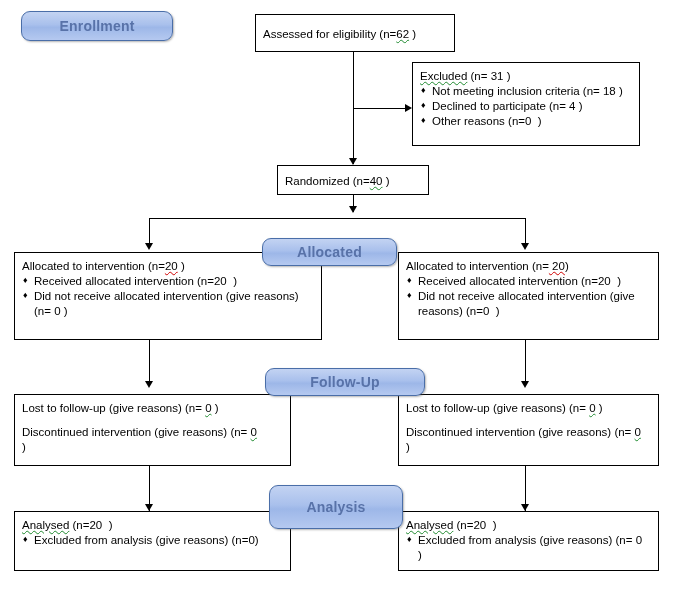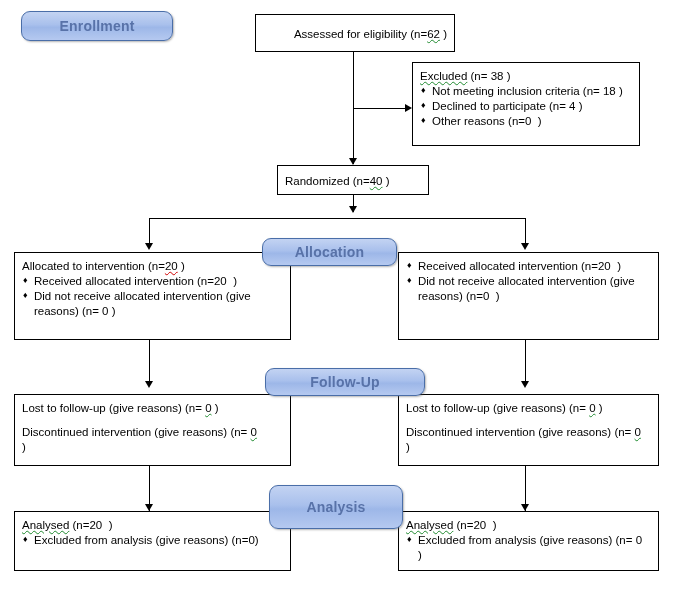--- a/index.html
+++ b/index.html
@@ -114,31 +114,31 @@
 </style>
 </head>
 <body>
 
 <div id="canvas">
 
   <div class="pill" style="left:21px;top:11px;width:152px;height:30px;">
     <span>Enrollment</span>
   </div>
 
-  <div class="box" style="left:255px;top:14px;width:200px;height:38px;display:flex;align-items:center;justify-content:flex-end;">
+  <div class="box" style="left:255px;top:14px;width:200px;height:38px;display:flex;align-items:center;justify-content:flex-start;">
     <p class="center"><span>Assessed for eligibility (n=</span><span class="sqg">62</span><span> )</span></p>
   </div>
 
   <div class="vline" style="left:353px;top:52px;height:112px;"></div>
 
   <div class="hline" style="left:353px;top:108px;width:52px;"></div>
   <div class="arrowright" style="left:405px;top:104px;"></div>
 
   <div class="box" style="left:412px;top:62px;width:228px;height:84px;">
-    <p><span class="sqg">Excluded</span><span> (n= 38 )</span></p>
+    <p><span class="sqg">Excluded</span><span> (n= 31 )</span></p>
     <ul>
       <li>Not meeting inclusion criteria (n= 18 )</li>
       <li>Declined to participate (n= 4 )</li>
       <li>Other reasons (n=0  )</li>
     </ul>
   </div>
 
   <div class="arrowdown" style="left:349px;top:158px;"></div>
 
   <div class="box" style="left:277px;top:165px;width:152px;height:30px;display:flex;align-items:center;justify-content:flex-start;">
@@ -147,32 +147,33 @@
 
   <div class="vline" style="left:353px;top:195px;height:17px;"></div>
   <div class="arrowdown" style="left:349px;top:206px;"></div>
   <div class="hline" style="left:149px;top:218px;width:377px;"></div>
   <div class="vline" style="left:149px;top:218px;height:27px;"></div>
   <div class="vline" style="left:525px;top:218px;height:27px;"></div>
   <div class="arrowdown" style="left:145px;top:243px;"></div>
   <div class="arrowdown" style="left:521px;top:243px;"></div>
 
   <div class="pill" style="left:262px;top:238px;width:135px;height:28px;">
-    <span>Allocation</span>
-  </div>
-
-  <div class="box" style="left:14px;top:252px;width:277px;height:88px;">
+    <span>Allocated</span>
+  </div>
+
+  <div class="box" style="left:14px;top:252px;width:308px;height:88px;">
     <p><span>Allocated to intervention (n=</span><span class="sq">20</span><span> )</span></p>
     <ul>
       <li>Received allocated intervention (n=20  )</li>
       <li>Did not receive allocated intervention (give reasons) (n= 0 )</li>
     </ul>
   </div>
 
   <div class="box" style="left:398px;top:252px;width:261px;height:88px;">
+    <p><span>Allocated to intervention (n=</span><span class="sq"> 20</span><span>)</span></p>
     <ul>
       <li>Received allocated intervention (n=20  )</li>
       <li>Did not receive allocated intervention (give reasons) (n=0  )</li>
     </ul>
   </div>
 
   <div class="vline" style="left:149px;top:340px;height:45px;"></div>
   <div class="arrowdown" style="left:145px;top:381px;"></div>
   <div class="vline" style="left:525px;top:340px;height:45px;"></div>
   <div class="arrowdown" style="left:521px;top:381px;"></div>

